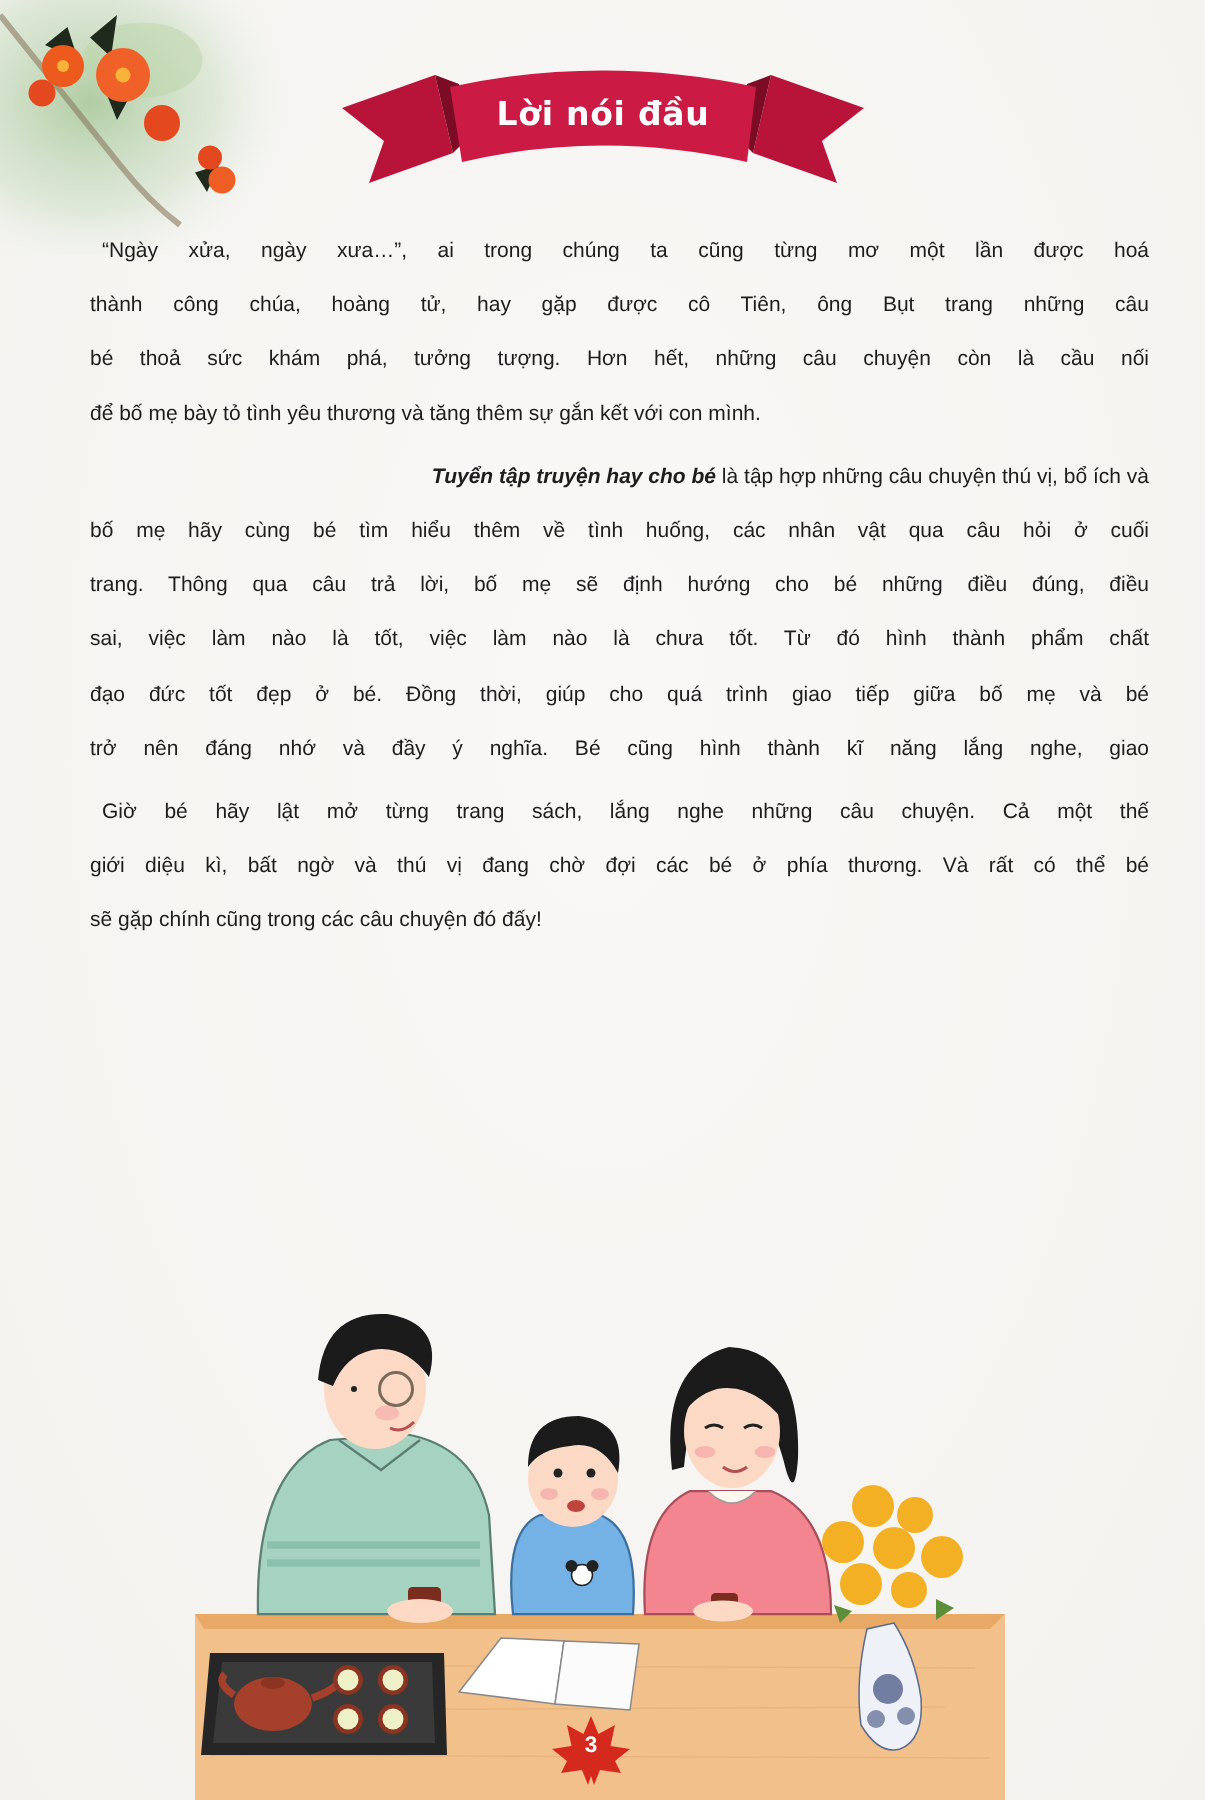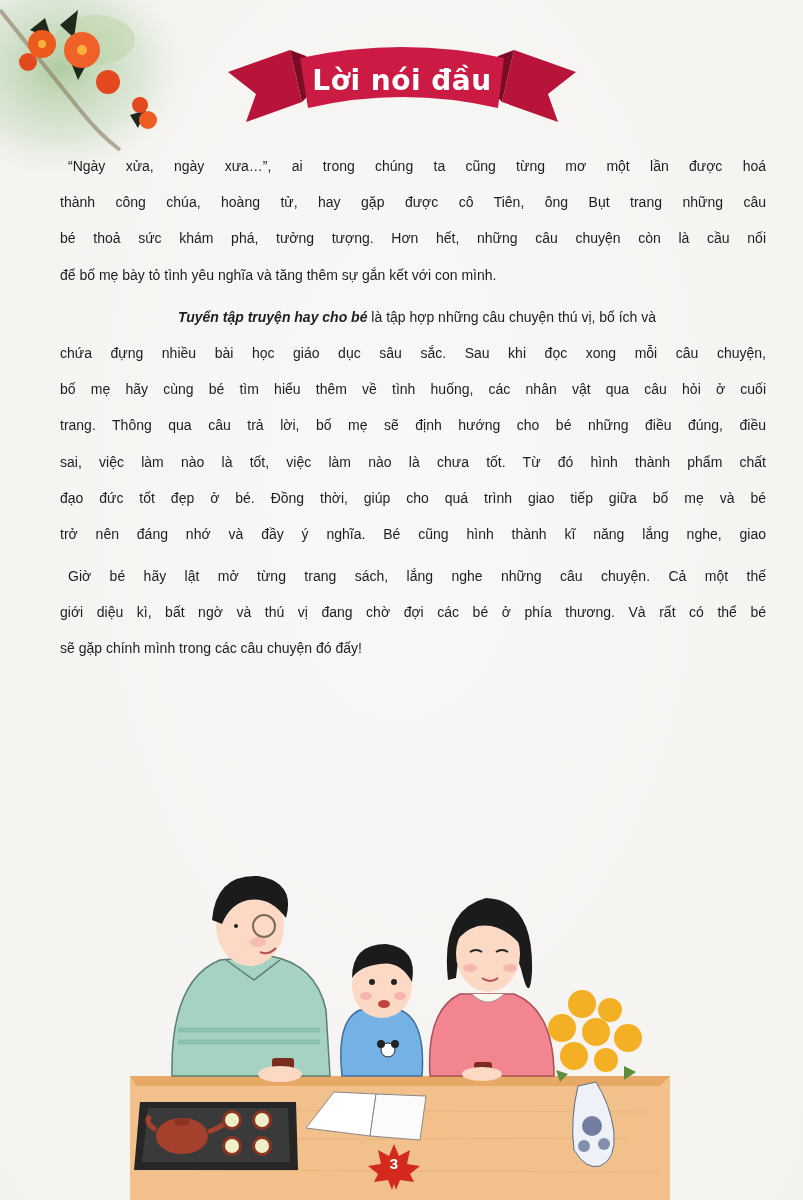--- a/index.html
+++ b/index.html
@@ -14,21 +14,21 @@
     radial-gradient(ellipse at 50% 40%, #f9f8f6 0%, #f3f2ef 100%); }
 
   
   .corner { position: absolute; left: 0; top: 0; width: 200px; height: 170px; }
 
   
   .ribbon { position: absolute; left: 228px; top: 42px; width: 348px; height: 84px; }
   .ribbon-title {
     position: absolute; left: 0; right: 0; top: 22px; text-align: center;
     color: #ffffff; font-family: "DejaVu Sans", sans-serif; font-weight: bold;
-    font-size: 28px; letter-spacing: 0.5px;
+    font-size: 22px; letter-spacing: 0.5px;
   }
 
   
   .text { position: absolute; left: 60px; top: 148px; width: 706px;
     font-size: 14px; line-height: 36.2px; }
   .line { white-space: nowrap; display: block; height: 36.2px; }
   .indent { padding-left: 8px; }
   .justify { text-align: justify; text-align-last: justify; white-space: normal; }
   .para-gap { margin-top: 6px; }
   .bi { font-weight: bold; font-style: italic; }
@@ -88,35 +88,34 @@
       <path d="M72,16 Q174,-6 276,16 L270,66 Q174,44 80,66 Z" fill="#cb1a43"></path>
     </svg>
     <div class="ribbon-title">Lời nói đầu</div>
   </div>
 
   <div class="text">
 
     <span class="line indent justify">“Ngày xửa, ngày xưa…”, ai trong chúng ta cũng từng mơ một lần được hoá</span>
     <span class="line justify">thành công chúa, hoàng tử, hay gặp được cô Tiên, ông Bụt trang những câu</span>
     <span class="line justify">bé thoả sức khám phá, tưởng tượng. Hơn hết, những câu chuyện còn là cầu nối</span>
-    <span class="line">để bố mẹ bày tỏ tình yêu nghĩa và tăng thêm sự gắn kết với con mình.</span>
-
-    <span class="line indent para-gap" style="display:flex; justify-content:center;">
+    <span class="line">để bố mẹ bày tỏ tình yêu thương và tăng thêm sự gắn kết với con mình.</span>
+
+    <span class="line indent para-gap" style="display:flex; justify-content:flex-end;">
       <span style="white-space:nowrap;"><span class="bi">Tuyển tập truyện hay cho bé</span><span> là tập hợp những câu chuyện thú vị, bổ ích và</span></span>
     </span>
-    <span class="line justify">chứa đựng nhiều bài học giáo dục sâu sắc. Sau khi đọc xong mỗi câu chuyện,</span>
     <span class="line justify">bố mẹ hãy cùng bé tìm hiểu thêm về tình huống, các nhân vật qua câu hỏi ở cuối</span>
     <span class="line justify">trang. Thông qua câu trả lời, bố mẹ sẽ định hướng cho bé những điều đúng, điều</span>
     <span class="line justify">sai, việc làm nào là tốt, việc làm nào là chưa tốt. Từ đó hình thành phẩm chất</span>
     <span class="line justify">đạo đức tốt đẹp ở bé. Đồng thời, giúp cho quá trình giao tiếp giữa bố mẹ và bé</span>
     <span class="line justify">trở nên đáng nhớ và đầy ý nghĩa. Bé cũng hình thành kĩ năng lắng nghe, giao</span>
 
     <span class="line indent justify para-gap">Giờ bé hãy lật mở từng trang sách, lắng nghe những câu chuyện. Cả một thế</span>
     <span class="line justify">giới diệu kì, bất ngờ và thú vị đang chờ đợi các bé ở phía thương. Và rất có thể bé</span>
-    <span class="line">sẽ gặp chính mình trong các câu chuyện đó đấy!</span>
+    <span class="line">sẽ gặp chính cũng trong các câu chuyện đó đấy!</span>
   </div>
 
   <svg class="illus" viewBox="0 0 540 340">
 
     <path d="M0,216 L540,216 L540,340 L0,340 Z" fill="#f2c08a"></path>
     <path d="M0,216 L540,216 L530,226 L6,226 Z" fill="#e8a866"></path>
     <g stroke="#e5b07a" stroke-width="1" opacity="0.7">
       <line x1="20" y1="250" x2="520" y2="252"></line>
       <line x1="40" y1="280" x2="500" y2="278"></line>
       <line x1="10" y1="310" x2="530" y2="312"></line>

